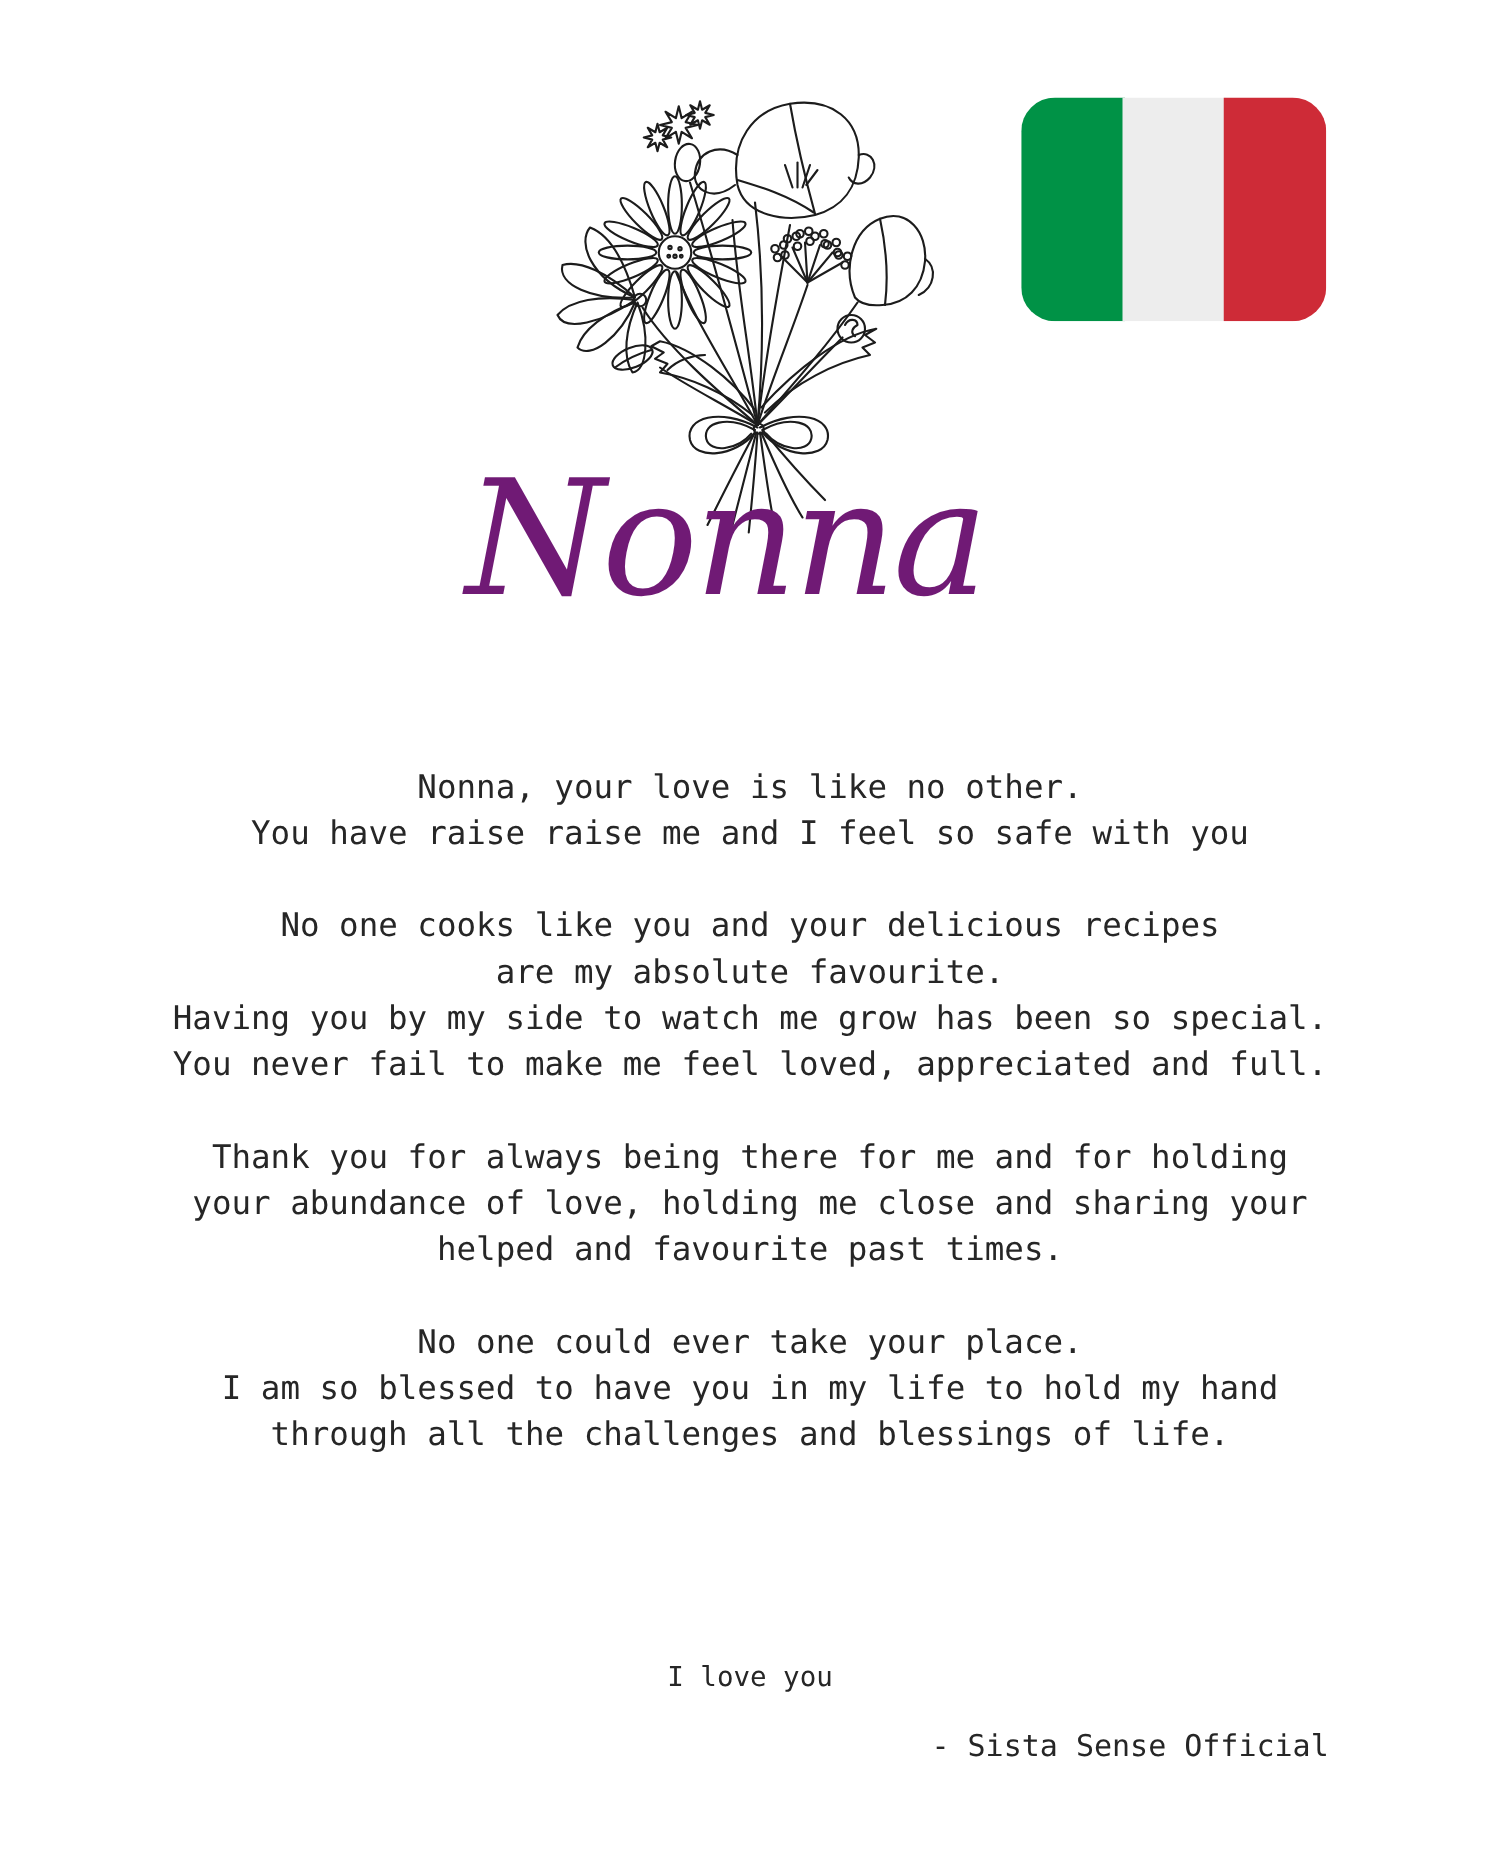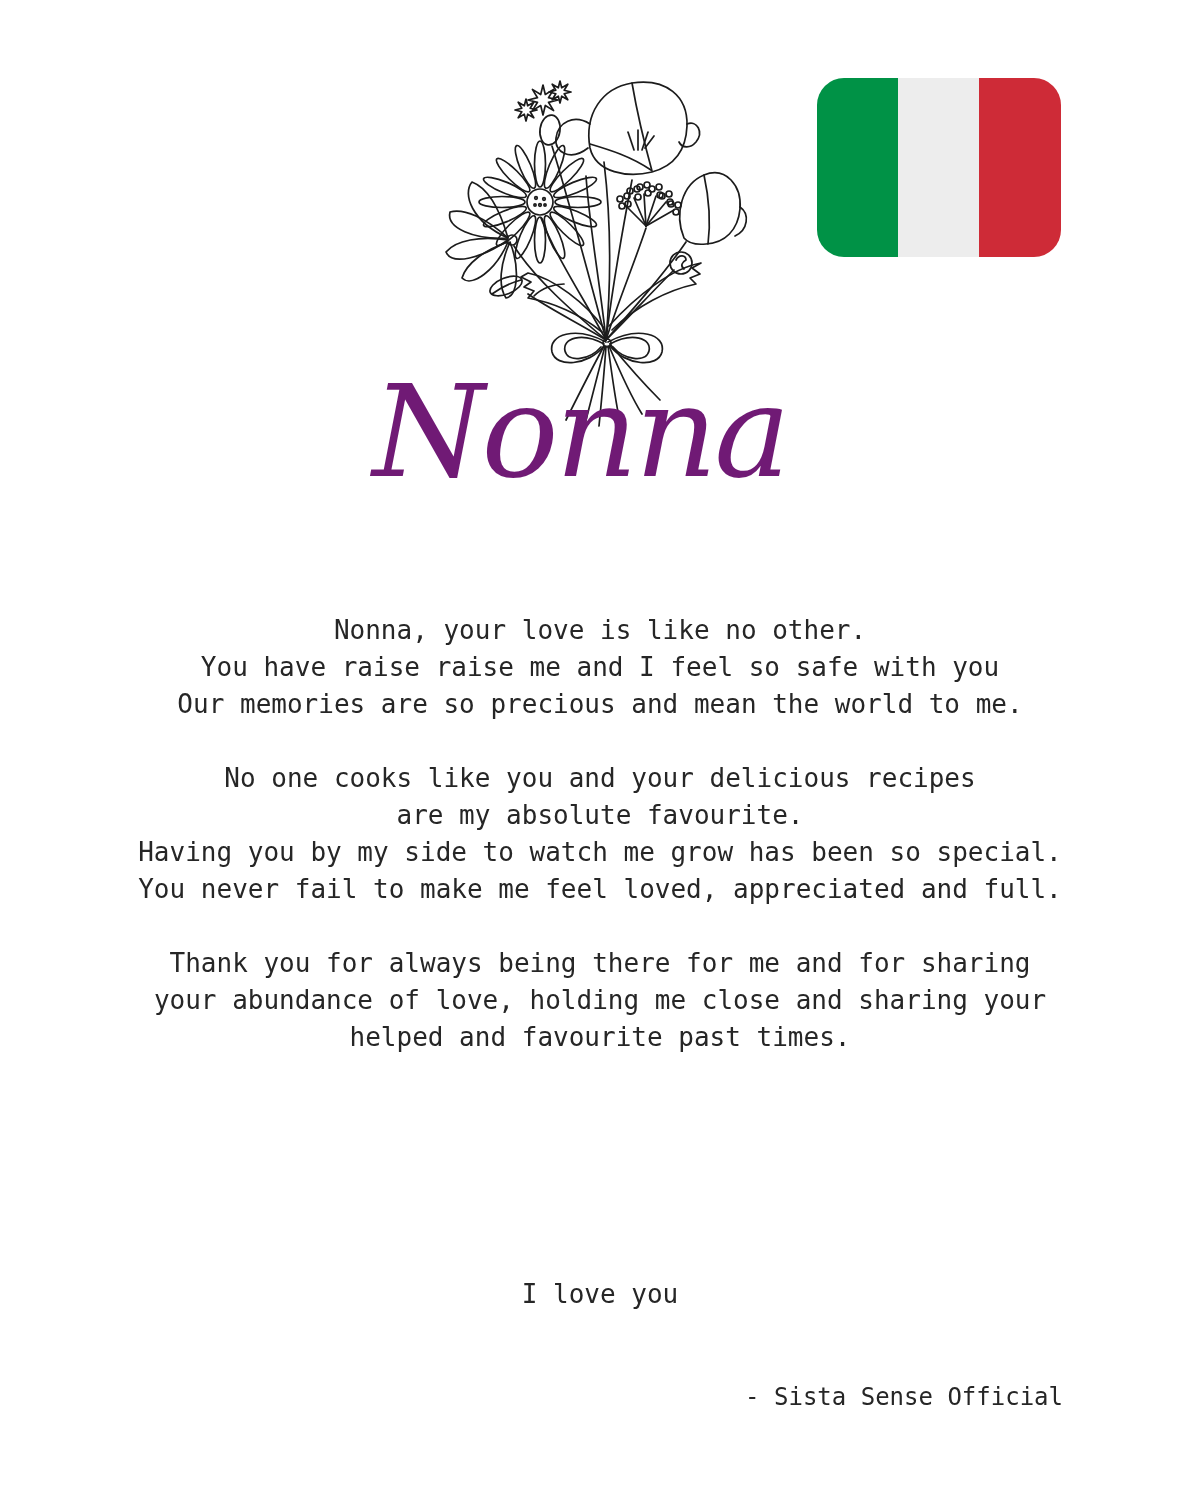--- a/index.html
+++ b/index.html
@@ -46,24 +46,24 @@
     top: 612px;
     width: 1200px;
     text-align: center;
     font-size: 26px;
     line-height: 37px;
   }
   .stanza { margin: 0 0 37px 0; }
   .closing {
     position: absolute;
     left: 0;
-    top: 1276px;
+    top: 1324px;
     width: 1200px;
     text-align: center;
-    font-size: 26px;
+    font-size: 22px;
     line-height: 37px;
   }
   .attribution {
     position: absolute;
     right: 137px;
     top: 1377px;
     font-size: 24px;
     line-height: 40px;
     text-align: right;
   }
@@ -212,32 +212,36 @@
       </g>
     </svg>
   </div>
 
   <div class="title">Nonna</div>
 
   <div class="poem">
     <div class="stanza">
       <div>Nonna, your love is like no other.</div>
       <div>You have raise raise me and I feel so safe with you</div>
-      <div>Our memories are so precious and mean the world to me.</div>
     </div>
     <div class="stanza">
       <div>No one cooks like you and your delicious recipes</div>
       <div>are my absolute favourite.</div>
       <div>Having you by my side to watch me grow has been so special.</div>
       <div>You never fail to make me feel loved, appreciated and full.</div>
     </div>
     <div class="stanza">
-      <div>Thank you for always being there for me and for sharing</div>
+      <div>Thank you for always being there for me and for holding</div>
       <div>your abundance of love, holding me close and sharing your</div>
       <div>helped and favourite past times.</div>
     </div>
+    <div class="stanza">
+      <div>No one could ever take your place.</div>
+      <div>I am so blessed to have you in my life to hold my hand</div>
+      <div>through all the challenges and blessings of life.</div>
+    </div>
   </div>
 
   <div class="closing">I love you</div>
 
   <div class="attribution">- Sista Sense Official</div>
 
 </div>
 
 </body></html>

